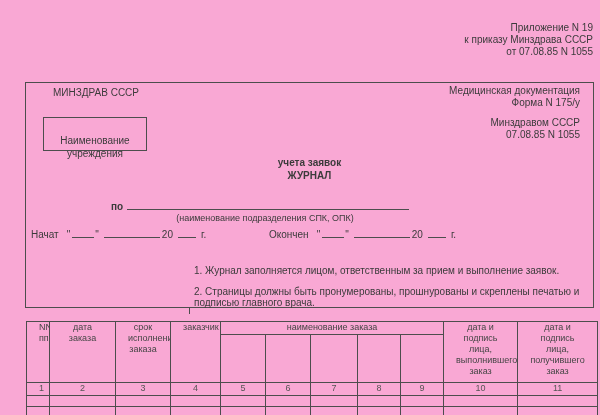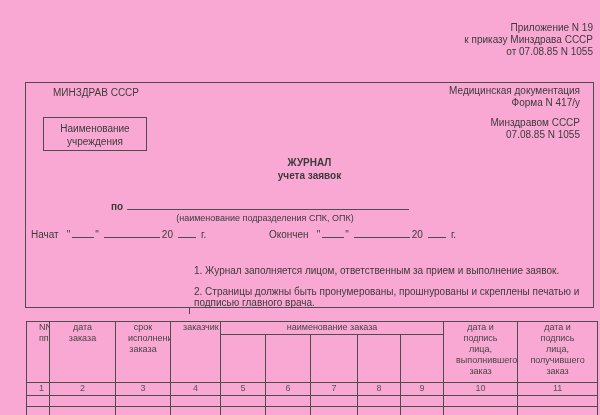--- a/index.html
+++ b/index.html
@@ -52,21 +52,21 @@
   }
   .inst-box {
     position: absolute;
     left: 17px;
     top: 34px;
     width: 104px;
     height: 34px;
     border: 1px solid #4d4d4d;
     text-align: center;
     line-height: 13px;
-    padding-top: 4px;
+    padding-top: 16px;
     box-sizing: border-box;
   }
   .doc-title {
     position: absolute;
     left: 0;
     top: 73px;
     width: 100%;
     text-align: center;
     font-weight: bold;
     line-height: 13px;
@@ -153,36 +153,36 @@
     <div>Приложение N 19</div>
     <div>к приказу Минздрава СССР</div>
     <div>от 07.08.85 N 1055</div>
   </div>
 
   <div class="form-box">
     <div class="ministry">МИНЗДРАВ СССР</div>
 
     <div class="doc-type">
       <div>Медицинская документация</div>
-      <div>Форма N 417/у</div>
+      <div>Форма N 175/у</div>
     </div>
 
     <div class="inst-box">
       <div>Наименование</div>
       <div>учреждения</div>
     </div>
 
     <div class="approved">
       <div>Минздравом СССР</div>
       <div>07.08.85 N 1055</div>
     </div>
 
     <div class="doc-title">
+      <div>учета заявок</div>
       <div>ЖУРНАЛ</div>
-      <div>учета заявок</div>
     </div>
 
     <div class="po-row">
       <span class="lbl">по</span><span class="blank po-blank"></span>
     </div>
     <div class="po-caption">(наименование подразделения СПК, ОПК)</div>
 
     <div class="date-line started">
       <span>Начат</span><span class="q">"</span><span class="blank b-day"></span><span class="q2">"</span><span class="blank b-mon"></span><span class="yy">20</span><span class="blank b-year"></span><span class="gg">г.</span>
     </div>

